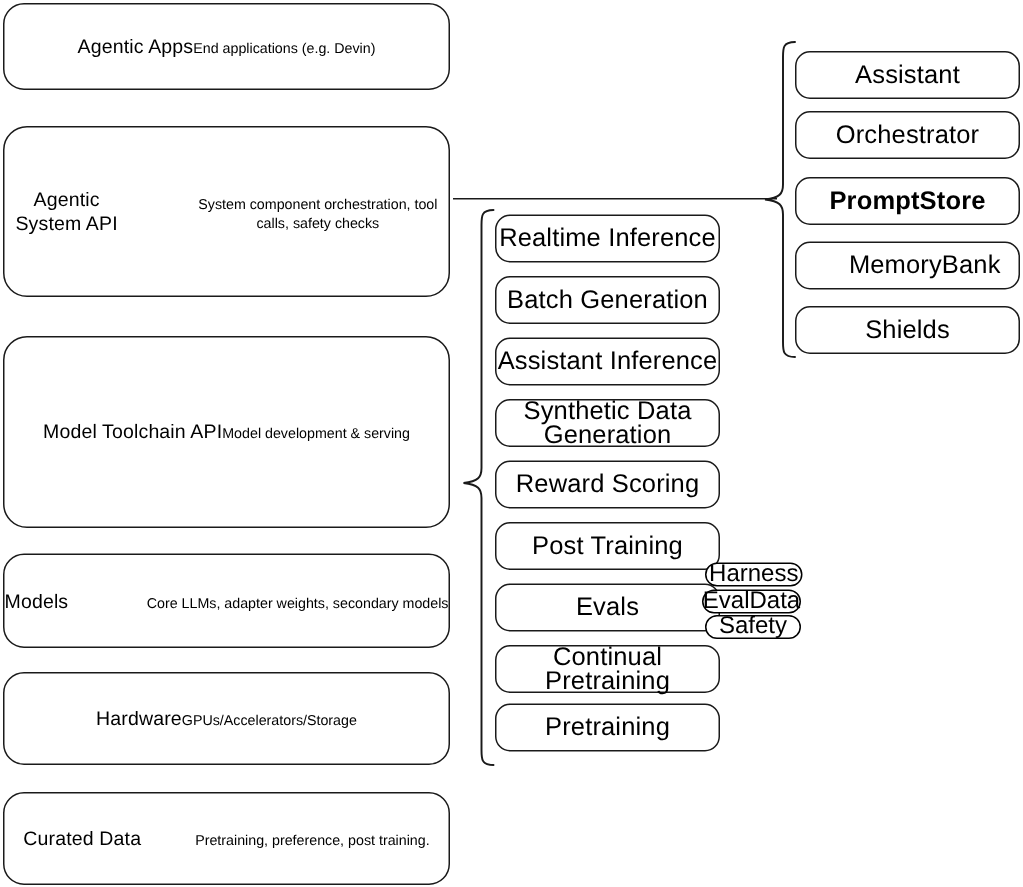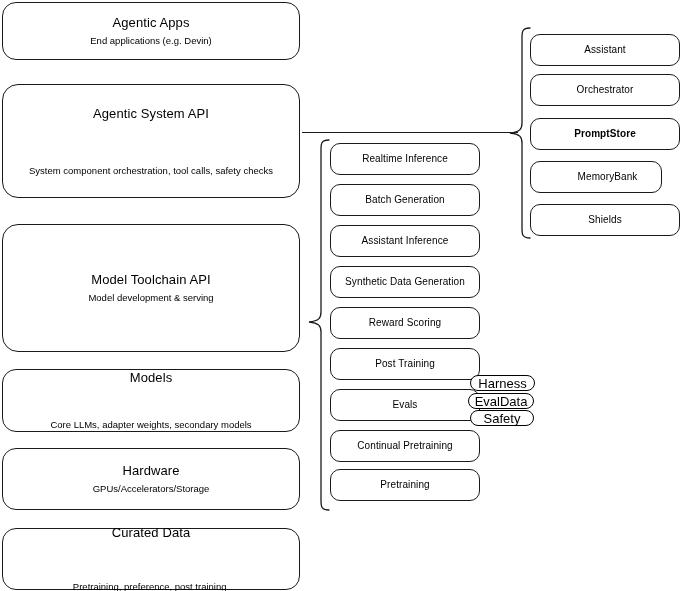--- a/index.html
+++ b/index.html
@@ -20,21 +20,20 @@
   }
 
   
   .node {
     position: absolute;
     box-sizing: border-box;
     border: 1.2px solid #1a1a1a;
     border-radius: 12px;
     background: #ffffff;
     display: flex;
-    flex-direction: column;
     align-items: center;
     justify-content: center;
     text-align: center;
     color: #000000;
   }
   .node .title {
     font-size: 13px;
     line-height: 16px;
     letter-spacing: 0.1px;
     color: #000;
@@ -48,33 +47,33 @@
 
   
   .layer { border-radius: 14px; }
   .layer.tall { border-radius: 16px; }
 
   
   .cap {
     border-radius: 10px;
     border-width: 1.2px;
   }
-  .cap .title { font-size: 10px; }
+  .cap .title { font-size: 17px; }
 
   
   .pill {
     position: absolute;
     box-sizing: border-box;
     border: 1.3px solid #000;
     border-radius: 999px;
     background: #ffffff;
     display: flex;
     align-items: center;
     justify-content: center;
-    font-size: 13px;
+    font-size: 16px;
     line-height: 1;
     color: #000;
     white-space: nowrap;
   }
 
   
   .connector {
     position: absolute;
     pointer-events: none;
   }
@@ -130,21 +129,21 @@
 
   <div class="node cap" style="left:530px; top:34px; width:150px; height:32px;">
     <div class="title">Assistant</div>
   </div>
   <div class="node cap" style="left:530px; top:74px; width:150px; height:32px;">
     <div class="title">Orchestrator</div>
   </div>
   <div class="node cap" style="left:530px; top:118px; width:150px; height:32px;font-weight:bold;">
     <div class="title">PromptStore</div>
   </div>
-  <div class="node cap" style="left:530px; top:161px; width:132px; height:32px;padding-left:23px;">
+  <div class="node cap" style="left:530px; top:161px; width:150px; height:32px;padding-left:23px;">
     <div class="title">MemoryBank</div>
   </div>
   <div class="node cap" style="left:530px; top:204px; width:150px; height:32px;">
     <div class="title">Shields</div>
   </div>
 
   <div class="connector" style="left:307px; top:136px; width:26px; height:384px;">
     <svg width="26" height="384" viewBox="0 0 26 384" fill="none" xmlns="http://www.w3.org/2000/svg">
       <path d="M22 4 C14 4 14 8 14 14 L14 176 C14 182 12 185 2 186 C12 187 14 190 14 196 L14 364 C14 370 14 374 22 374" stroke="#1a1a1a" stroke-width="1.3" fill="none" stroke-linecap="round"></path>
     </svg>

